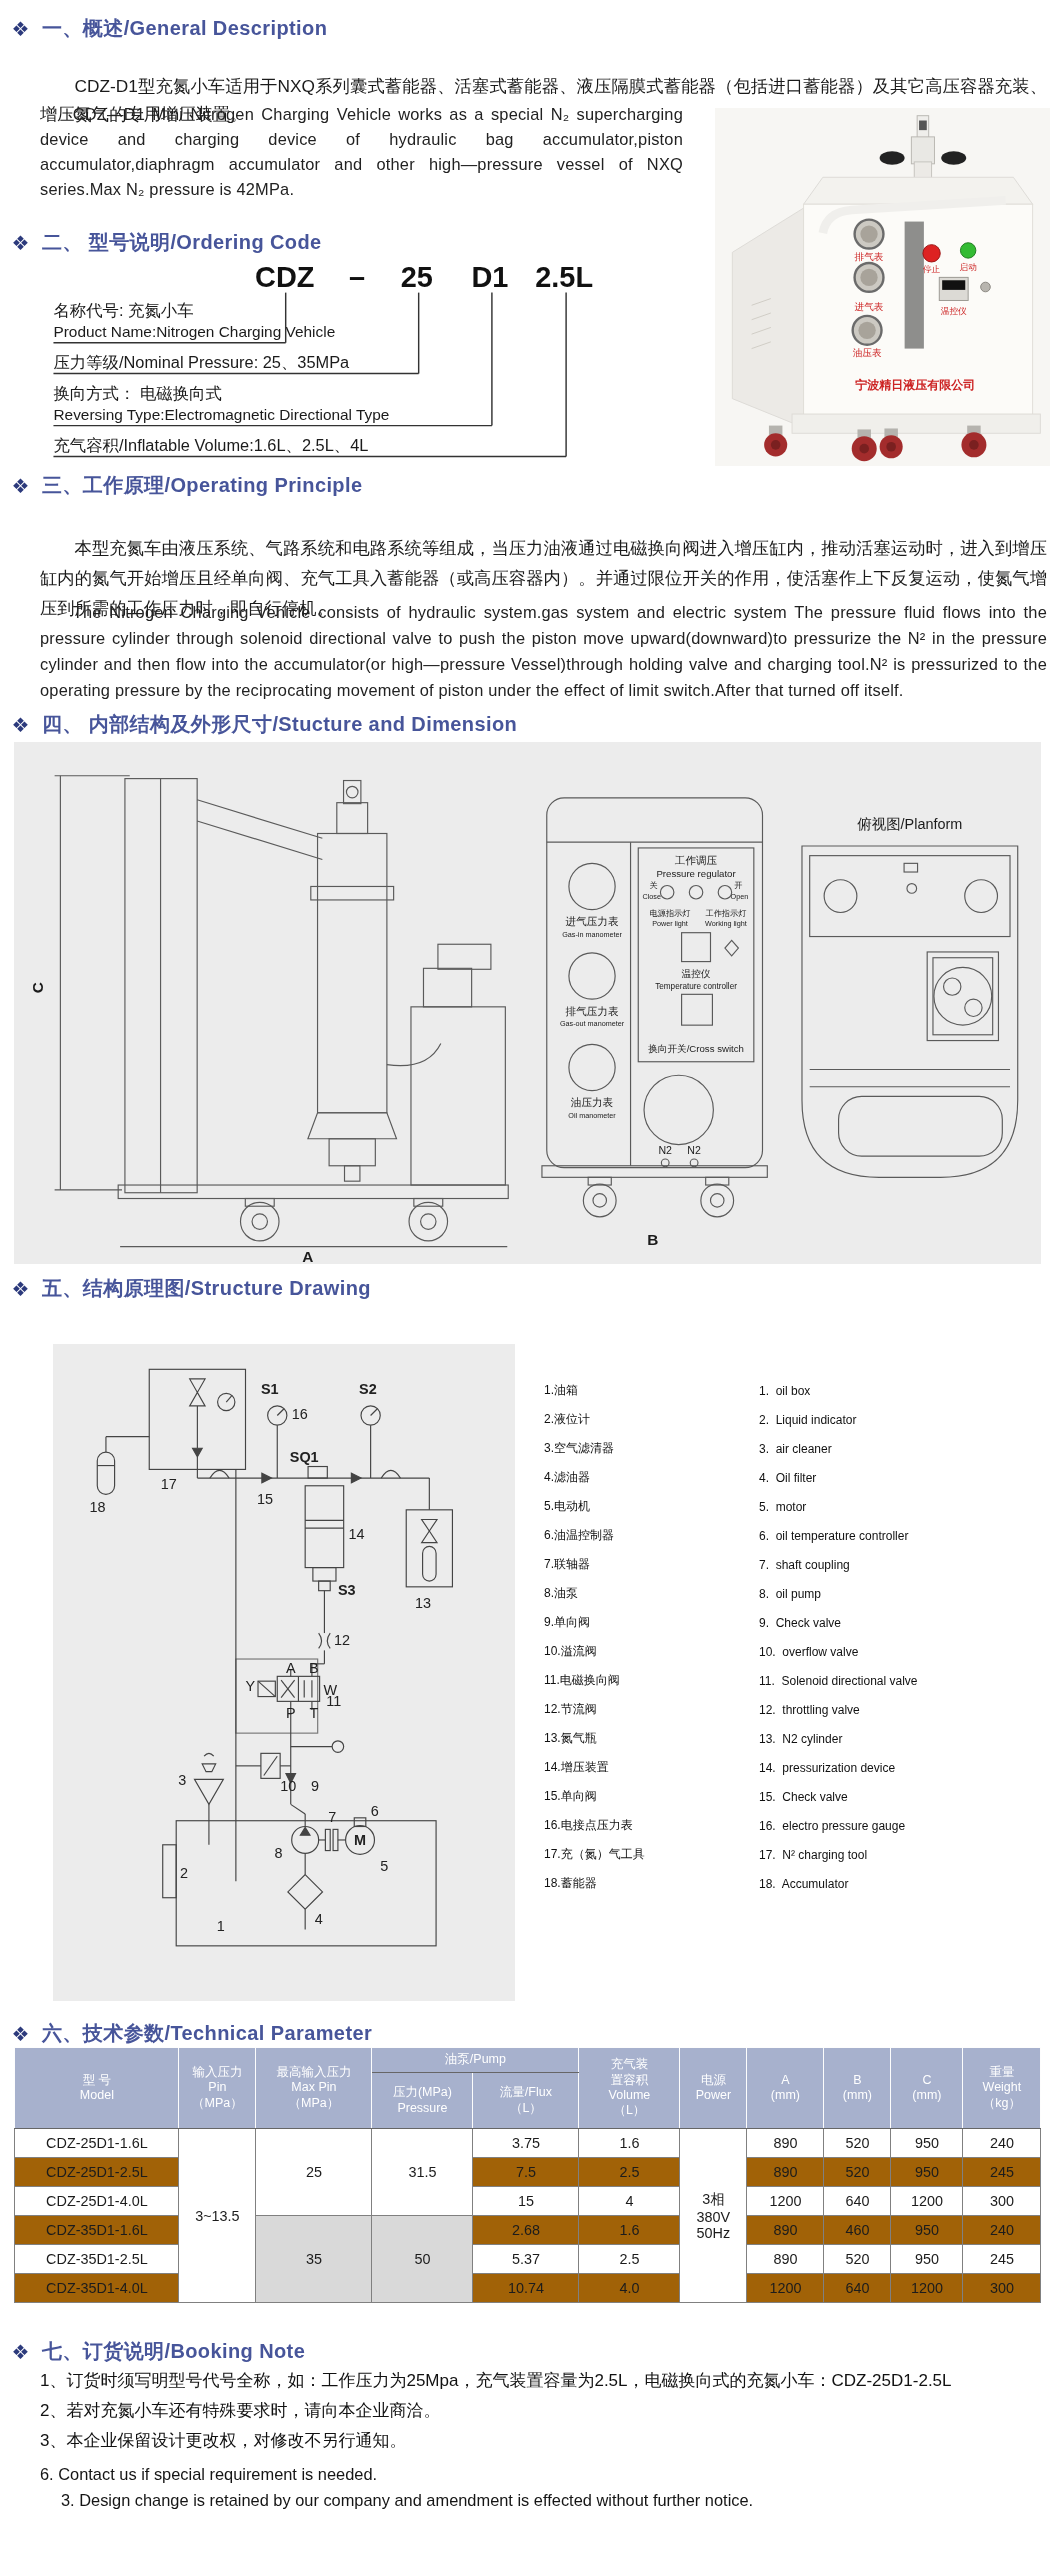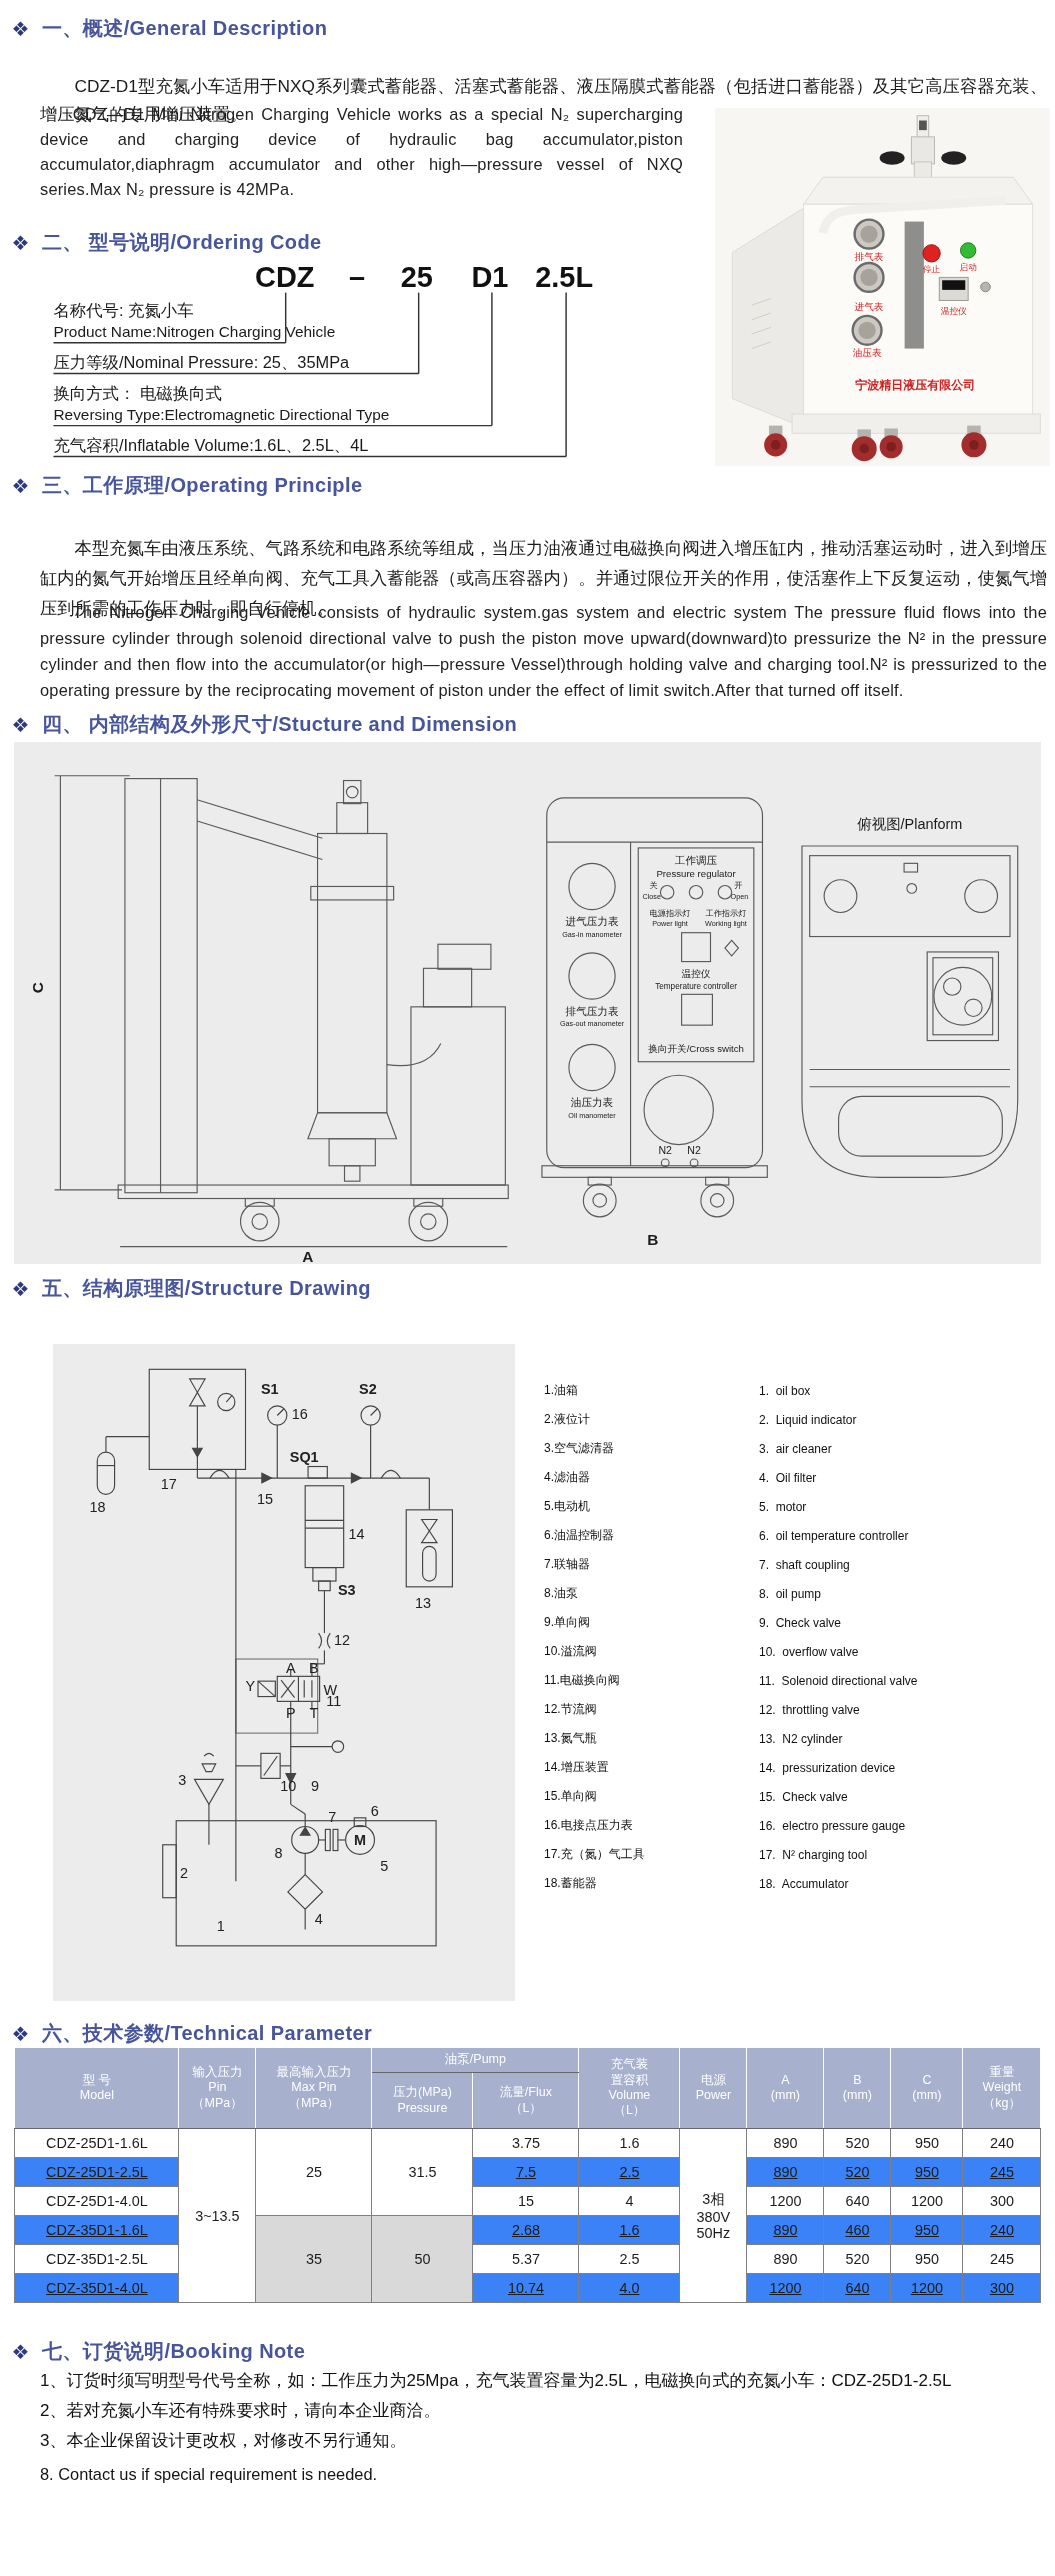--- a/index.html
+++ b/index.html
@@ -33,21 +33,21 @@
   .notes-zh div{height:30px;font-size:17px;color:#111;}
   .notes-en div{height:26px;font-size:16.4px;color:#151515;}
   .notes-en div:nth-child(2){padding-left:21px;}
   table.tech{position:absolute;left:14.4px;top:2047px;width:1027px;border-collapse:collapse;table-layout:fixed;}
   table.tech th{background:#a7b1cd;color:#ffffff;font-weight:normal;font-size:12.5px;line-height:15.4px;
       white-space:pre-line;border:1px solid #fdfdfd;border-bottom-color:#666;padding:1px 1px;}
   table.tech td{border:1px solid #808080;font-size:14.4px;text-align:center;height:28px;padding:0 1.9px;
       white-space:pre-line;color:#1c1c1c;}
   table.tech{border:1.9px solid #555;}
   td.shade{background:#d9d9d9;}
-  tr.alt td:not(.keep){background:#3b82f6;text-decoration:underline;}
+  tr.alt td:not(.keep){background:#a16207;}
 </style>
 </head>
 <body>
 
 <div class="sec" style="top:15.4px">
   <span class="sec-icon"></span>
   <h2>一、概述/General Description</h2>
 </div>
 <div class="para zhp" style="left:40px;top:44px;width:1007px">CDZ-D1型充氮小车适用于NXQ系列囊式蓄能器、活塞式蓄能器、液压隔膜式蓄能器（包括进口蓄能器）及其它高压容器充装、增压氮气的专用增压装置。</div>
 <div class="para enp" style="left:40px;top:102px;width:643px">CDZ—D1 Mini Nitrogen Charging Vehicle works as a special N₂ supercharging device and charging device of hydraulic bag accumulator,piston accumulator,diaphragm accumulator and other high—pressure vessel of NXQ series.Max N₂ pressure is 42MPa.</div>
@@ -552,15 +552,16 @@
 <div class="sec" style="top:2338px">
   <span class="sec-icon"></span>
   <h2>七、订货说明/Booking Note</h2>
 </div>
 <div class="notes notes-zh" style="left:40px;top:2369px">
     <div>1、订货时须写明型号代号全称，如：工作压力为25Mpa，充气装置容量为2.5L，电磁换向式的充氮小车：CDZ-25D1-2.5L</div>
     <div>2、若对充氮小车还有特殊要求时，请向本企业商洽。</div>
     <div>3、本企业保留设计更改权，对修改不另行通知。</div>
   </div>
 <div class="notes notes-en" style="left:40px;top:2465px">
-    <div>8. Contact us if special requirement is needed.</div>
+    <div>6. Contact us if special requirement is needed.</div>
+    <div>3. Design change is retained by our company and amendment is effected without further notice.</div>
   </div>
 
 
 </body></html>

